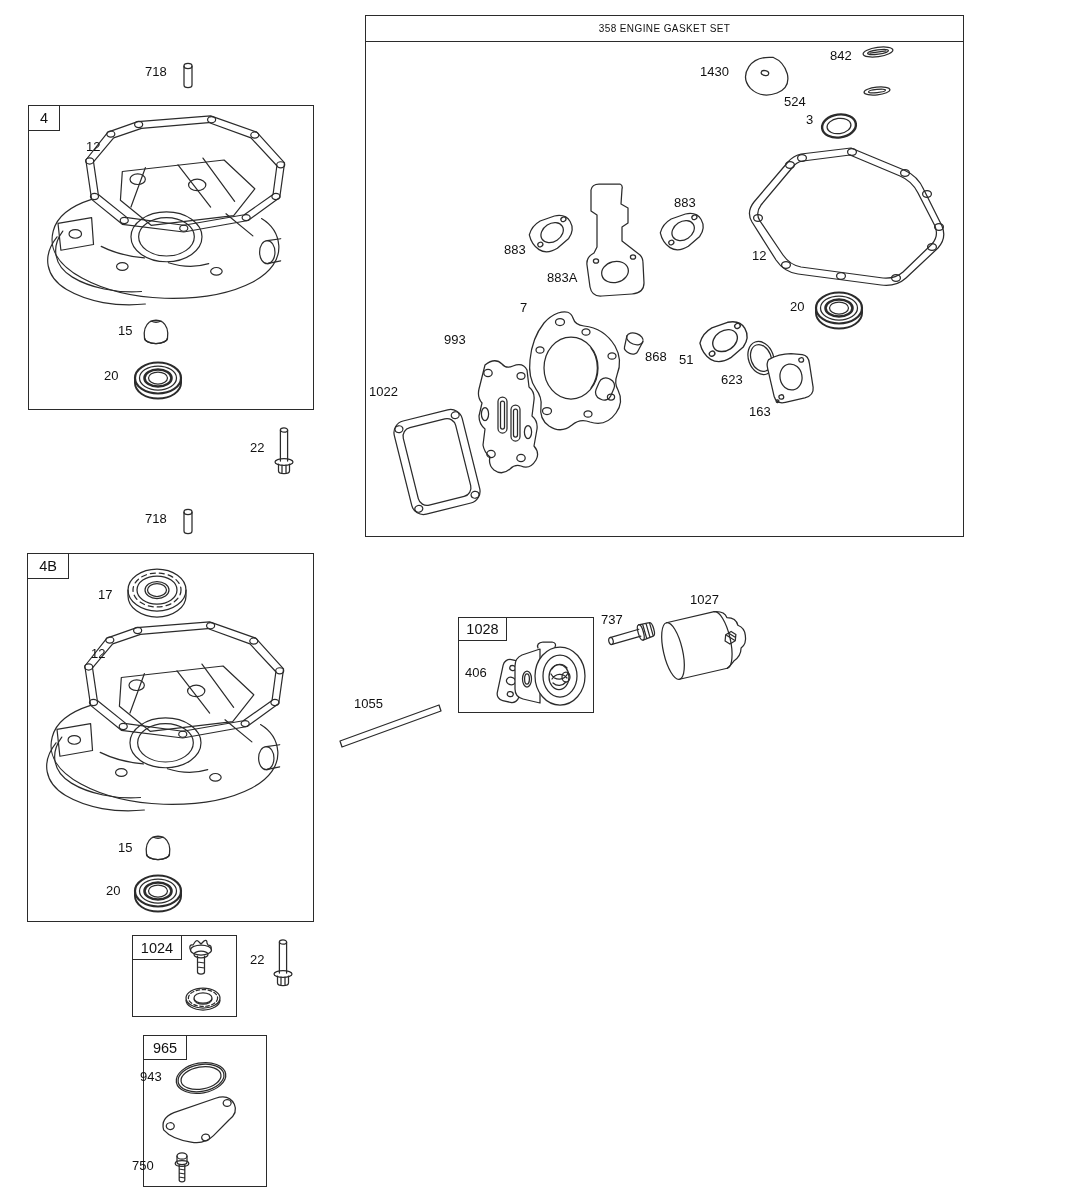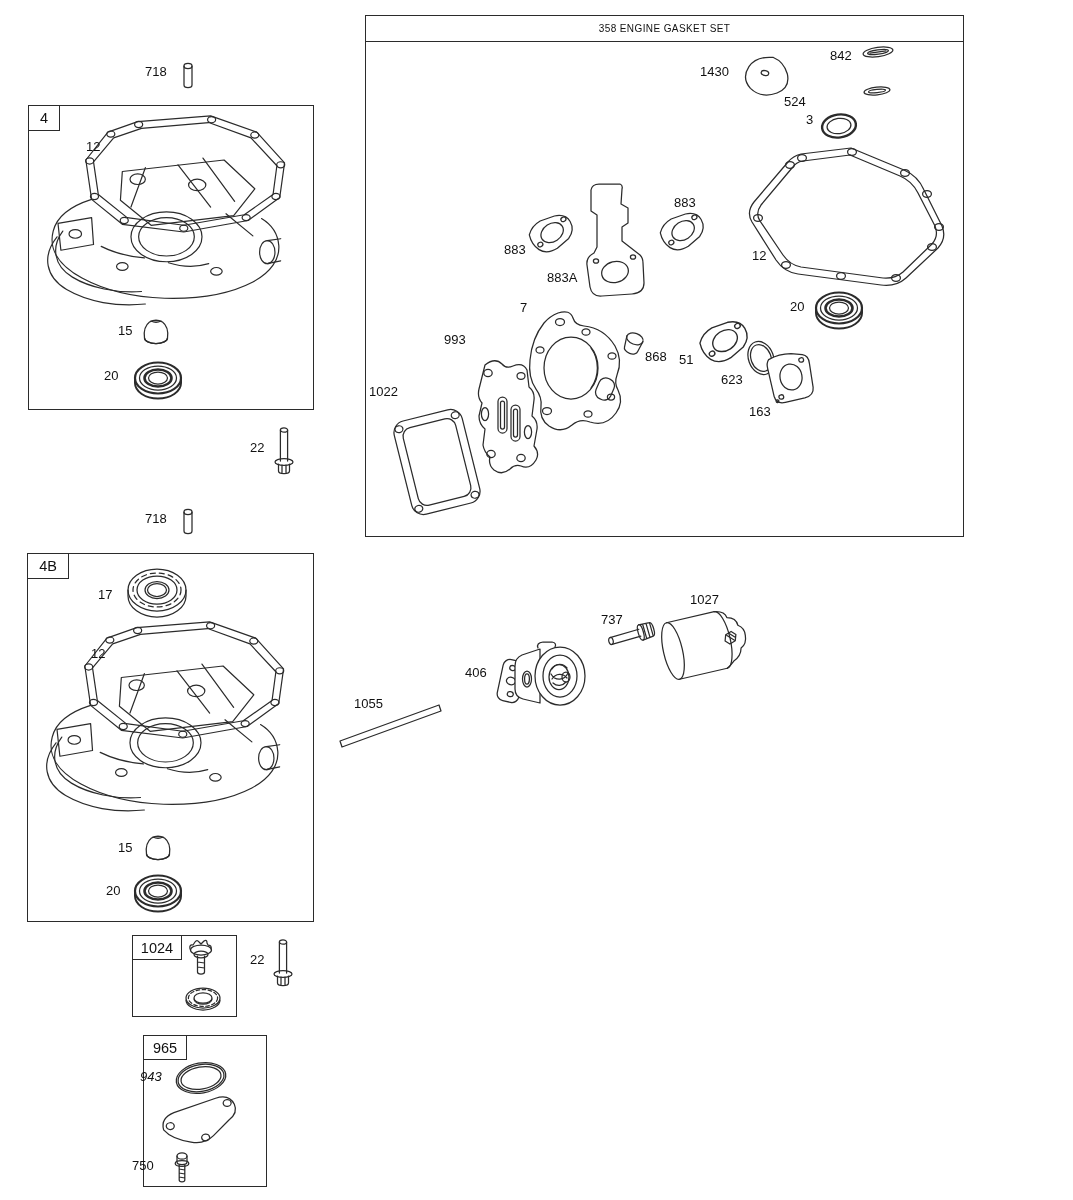--- a/index.html
+++ b/index.html
@@ -283,37 +283,42 @@
       <span>1024</span>
     </div>
   </div>
 
   <div class="frame" style="left:120px;top:1035px;width:122px;height:150px;margin-left:23px;">
     <div class="tag" style="width:42px;height:23px;">
       <span>965</span>
     </div>
   </div>
 
+  <div class="frame" style="left:458px;top:617px;width:134px;height:94px;">
+    <div class="tag" style="width:47px;height:22px;">
+      <span>1028</span>
+    </div>
+  </div>
 
   <div class="frame" style="left:365px;top:15px;width:597px;height:520px;">
     <div class="titlebar">358 ENGINE GASKET SET</div>
   </div>
 
   <span class="pl" style="left:145px;top:64px;">718</span>
   <span class="pl" style="left:86px;top:139px;">12</span>
   <span class="pl" style="left:118px;top:323px;">15</span>
   <span class="pl" style="left:104px;top:368px;">20</span>
   <span class="pl" style="left:250px;top:440px;">22</span>
   <span class="pl" style="left:145px;top:511px;">718</span>
   <span class="pl" style="left:98px;top:587px;">17</span>
   <span class="pl" style="left:91px;top:646px;">12</span>
   <span class="pl" style="left:118px;top:840px;">15</span>
   <span class="pl" style="left:106px;top:883px;">20</span>
   <span class="pl" style="left:250px;top:952px;">22</span>
-  <span class="pl" style="left:140px;top:1069px;font-style:italic;">943</span>
+  <span class="pl" style="left:140px;top:1069px;">943</span>
   <span class="pl" style="left:132px;top:1158px;">750</span>
   <span class="pl" style="left:354px;top:696px;">1055</span>
   <span class="pl" style="left:465px;top:665px;">406</span>
   <span class="pl" style="left:601px;top:612px;">737</span>
   <span class="pl" style="left:690px;top:592px;text-align:right;">1027</span>
 
   <span class="pl" style="left:830px;top:48px;">842</span>
   <span class="pl" style="left:700px;top:64px;">1430</span>
   <span class="pl" style="left:784px;top:82px;margin-top:12px;">524</span>
   <span class="pl" style="left:806px;top:112px;">3</span>

